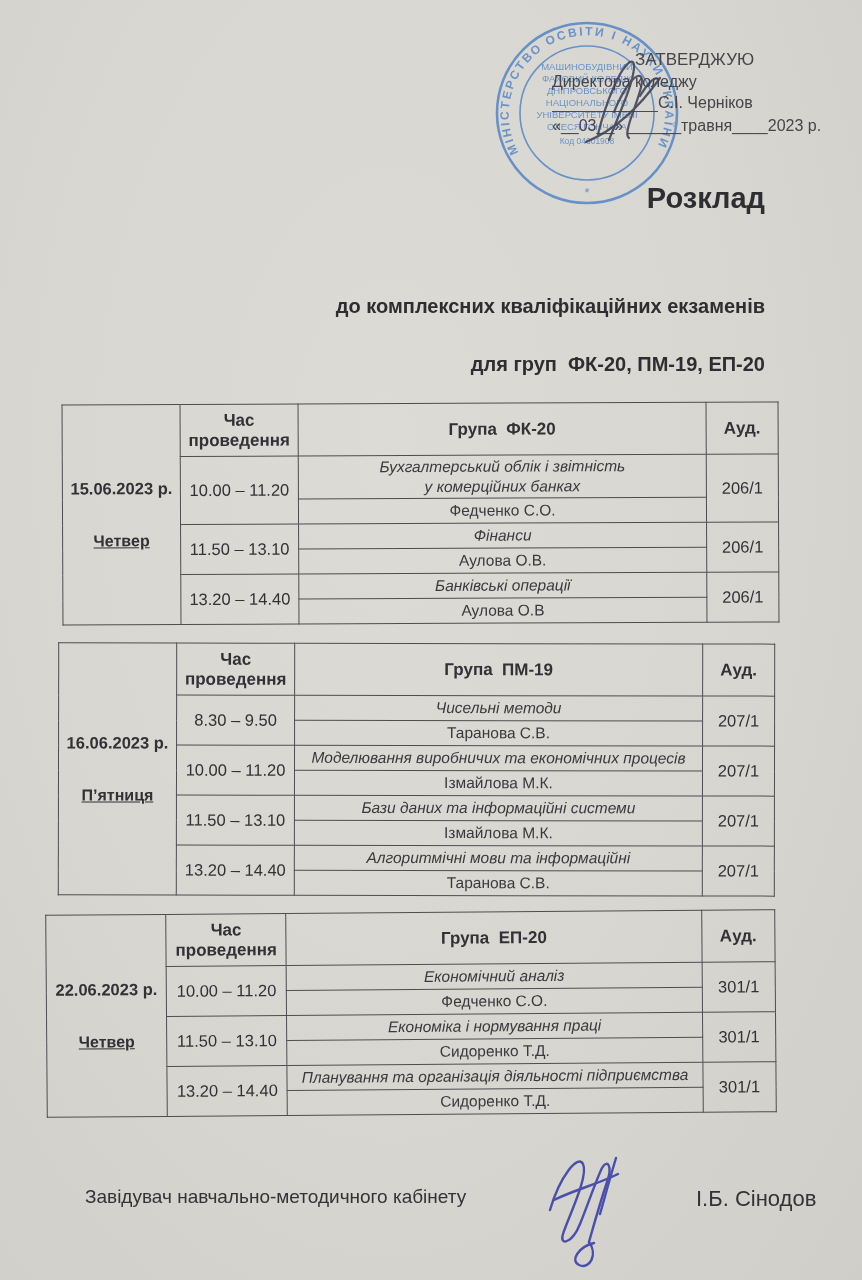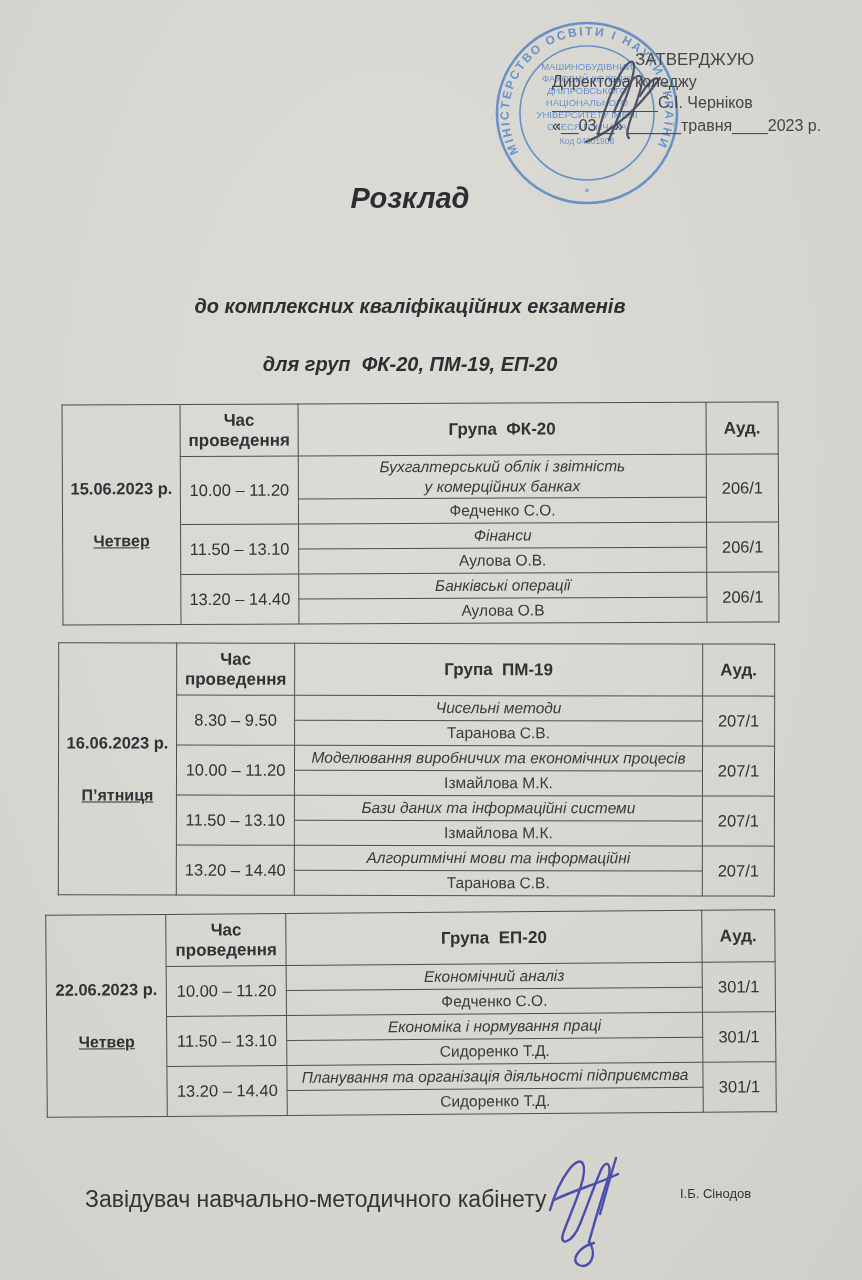--- a/index.html
+++ b/index.html
@@ -13,22 +13,22 @@
   .approval{position:absolute;color:#45454a;z-index:2;}
   #approve-title{left:635px;top:50px;font-size:17px;}
   #approve-role{left:552px;top:73px;font-size:16px;}
   #approve-sigrow{left:552px;top:94px;font-size:16px;white-space:nowrap;}
   #approve-sigrow .blank{display:inline-block;width:106px;height:17px;
       border-bottom:1.4px solid #4a4a4f;vertical-align:bottom;}
   #approve-daterow{left:552px;top:117px;font-size:16px;white-space:pre;}
   .sig-top{position:absolute;left:578px;top:52px;z-index:3;}
 
   
-  .title-line{position:absolute;left:55px;width:710px;text-align:center;
-      font-weight:bold;color:#2e2e32;font-style:italic;}
+  .title-line{position:absolute;left:55px;width:710px;text-align:right;
+      font-weight:bold;color:#2e2e32;}
   #title1{top:182px;font-size:29px;}
   #title2{top:249px;font-size:20px;}
   #title3{top:295px;font-size:20px;}
   #title4{top:341px;font-size:20px;white-space:pre;margin-top:12px;}
 
   
   .twrap{position:absolute;}
   #t0{top:403px;left:62px;transform:rotate(-0.25deg);}
   #t1{top:643px;left:58px;transform:rotate(0.1deg);}
   #t2{top:912px;left:46px;transform:rotate(-0.45deg);}
@@ -41,22 +41,22 @@
   .sched .group{white-space:pre;}
   .sched .date{padding:0;}
   .ddate{font-weight:bold;font-size:16.5px;}
   .dday{font-weight:bold;font-size:16px;margin-top:34px;text-decoration:underline;}
   .sched .time{font-size:16.5px;}
   .sched .subject{font-style:italic;font-size:15.5px;height:22px;line-height:20px;color:#3a3a3f;}
   .sched .teacher{font-size:15.5px;height:22px;color:#3a3a3f;}
   .sched .room{font-size:16.5px;margin-left:12px;}
 
   
-  .footer-label{position:absolute;left:85px;top:1186px;font-size:23px;color:#333338;}
-  .footer-name{position:absolute;left:680px;top:1186px;font-size:13px;color:#333338;}
+  .footer-label{position:absolute;left:85px;top:1186px;font-size:19px;color:#333338;}
+  .footer-name{position:absolute;left:696px;top:1186px;font-size:22px;color:#333338;}
   .sig-bottom{position:absolute;left:520px;top:1148px;}
 </style>
 </head>
 <body>
 
 <div id="page">
 
   <svg class="stamp" width="190" height="186" viewBox="0 0 190 186">
     <defs>
       <path id="ringPath" d="M 26.6 132.5 A 79 79 0 0 1 163.4 53.5 A 79 79 0 0 1 26.6 132.5"></path>

